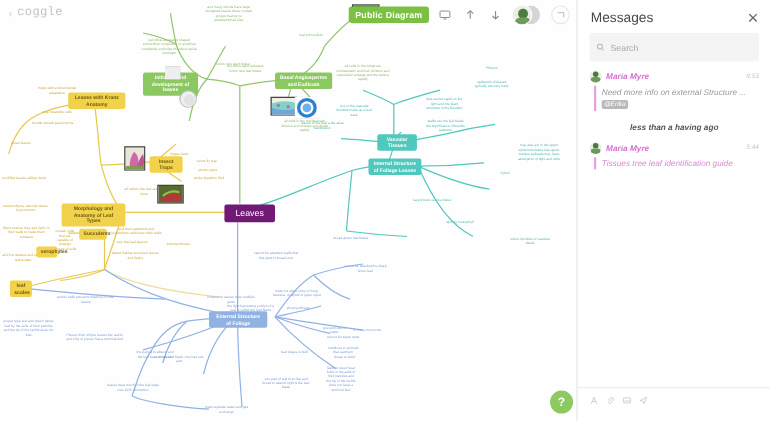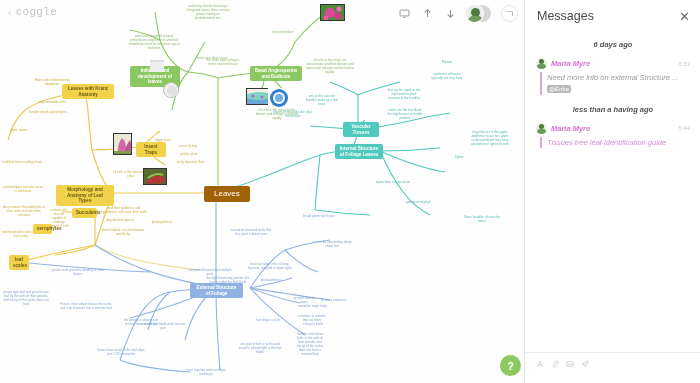--- a/index.html
+++ b/index.html
@@ -57,21 +57,21 @@
               display:flex; align-items:center; justify-content:center; color:#b5b5b5; }
 
   
   .node {
     position: absolute; z-index: 20;
     font-size: 4.6px; line-height: 1.25; text-align: center;
     padding: 2px 4px; border-radius: 2px; color: #fff;
     font-weight: bold; white-space: normal;
   }
   .node.root {
-    background: #a16207; color: #fff; font-size: 8px; padding: 3px 10px;
+    background: #701a75; color: #fff; font-size: 8px; padding: 3px 10px;
     border-radius: 2px; font-weight: normal;
   }
   .node.yellow { background: #f2d24b; color: #6b5a10; }
   .node.green  { background: #8cc861; color: #ffffff; }
   .node.teal   { background: #4fc8bd; color: #ffffff; }
   .node.blue   { background: #90b2e3; color: #ffffff; }
 
   .leaf {
     position: absolute; z-index: 15;
     font-size: 3px; line-height: 1.35; color: #8a8a8a;
@@ -371,20 +371,21 @@
         </svg>
     </div>
 
     <div class="topbar">
       <div class="logo">
         <span class="chev">‹</span>
         <span class="word">coggle</span>
       </div>
 
       <div class="toolbar">
+        <div class="pub-badge">Public Diagram</div>
 
         <div class="tb-btn">
           <svg width="11" height="11" viewBox="0 0 16 16" fill="none" stroke="#8d8d8d" stroke-width="1.3">
             <rect x="1.5" y="3" width="13" height="8.5" rx="1"></rect>
               <path d="M6 13.5h4"></path>
             </svg>
         </div>
 
         <div class="tb-btn">
           <svg width="11" height="11" viewBox="0 0 16 16" fill="none" stroke="#8d8d8d" stroke-width="1.5">
@@ -419,24 +420,34 @@
     <div class="help-btn">?</div>
   </div>
 
   <div class="panel">
 
     <div class="panel-head">
       <div class="panel-title">Messages</div>
       <div class="close-x">✕</div>
     </div>
 
+    <div class="search-wrap">
+      <div class="search-box">
+        <span>
+          <svg width="8" height="8" viewBox="0 0 16 16" fill="none" stroke="#a9a9a9" stroke-width="1.8">
+            <circle cx="6.8" cy="6.8" r="4.6"></circle>
+              <path d="M10.4 10.4L14 14"></path>
+            </svg>
+        </span>
+        <input type="text" placeholder="Search" style="">
+      </div>
+    </div>
 
     <div class="msg-list">
 
-      <div class="day-sep">6 days ago</div>
 
       <div class="msg">
         <div class="msg-head">
           <div class="msg-ava">
               <div class="h"></div>
               <div class="b"></div>
             </div>
           <div class="msg-author">Maria Myre</div>
           <div class="msg-time">8:53</div>
         </div>

